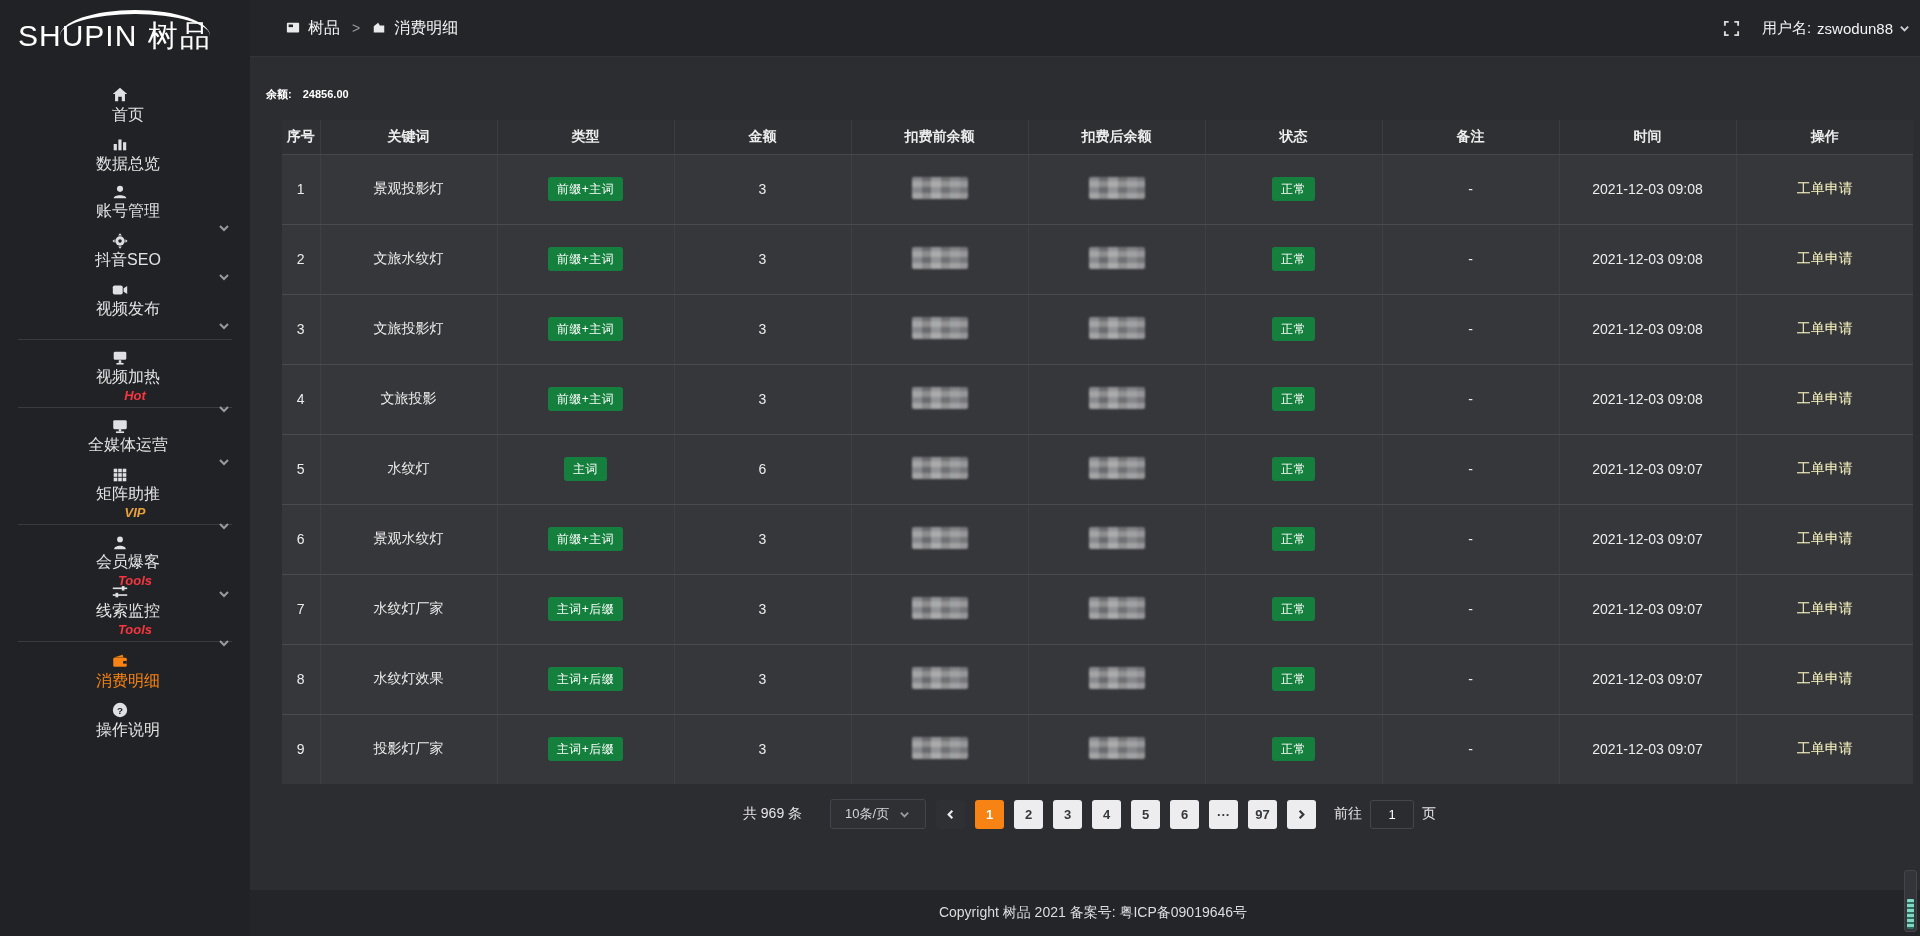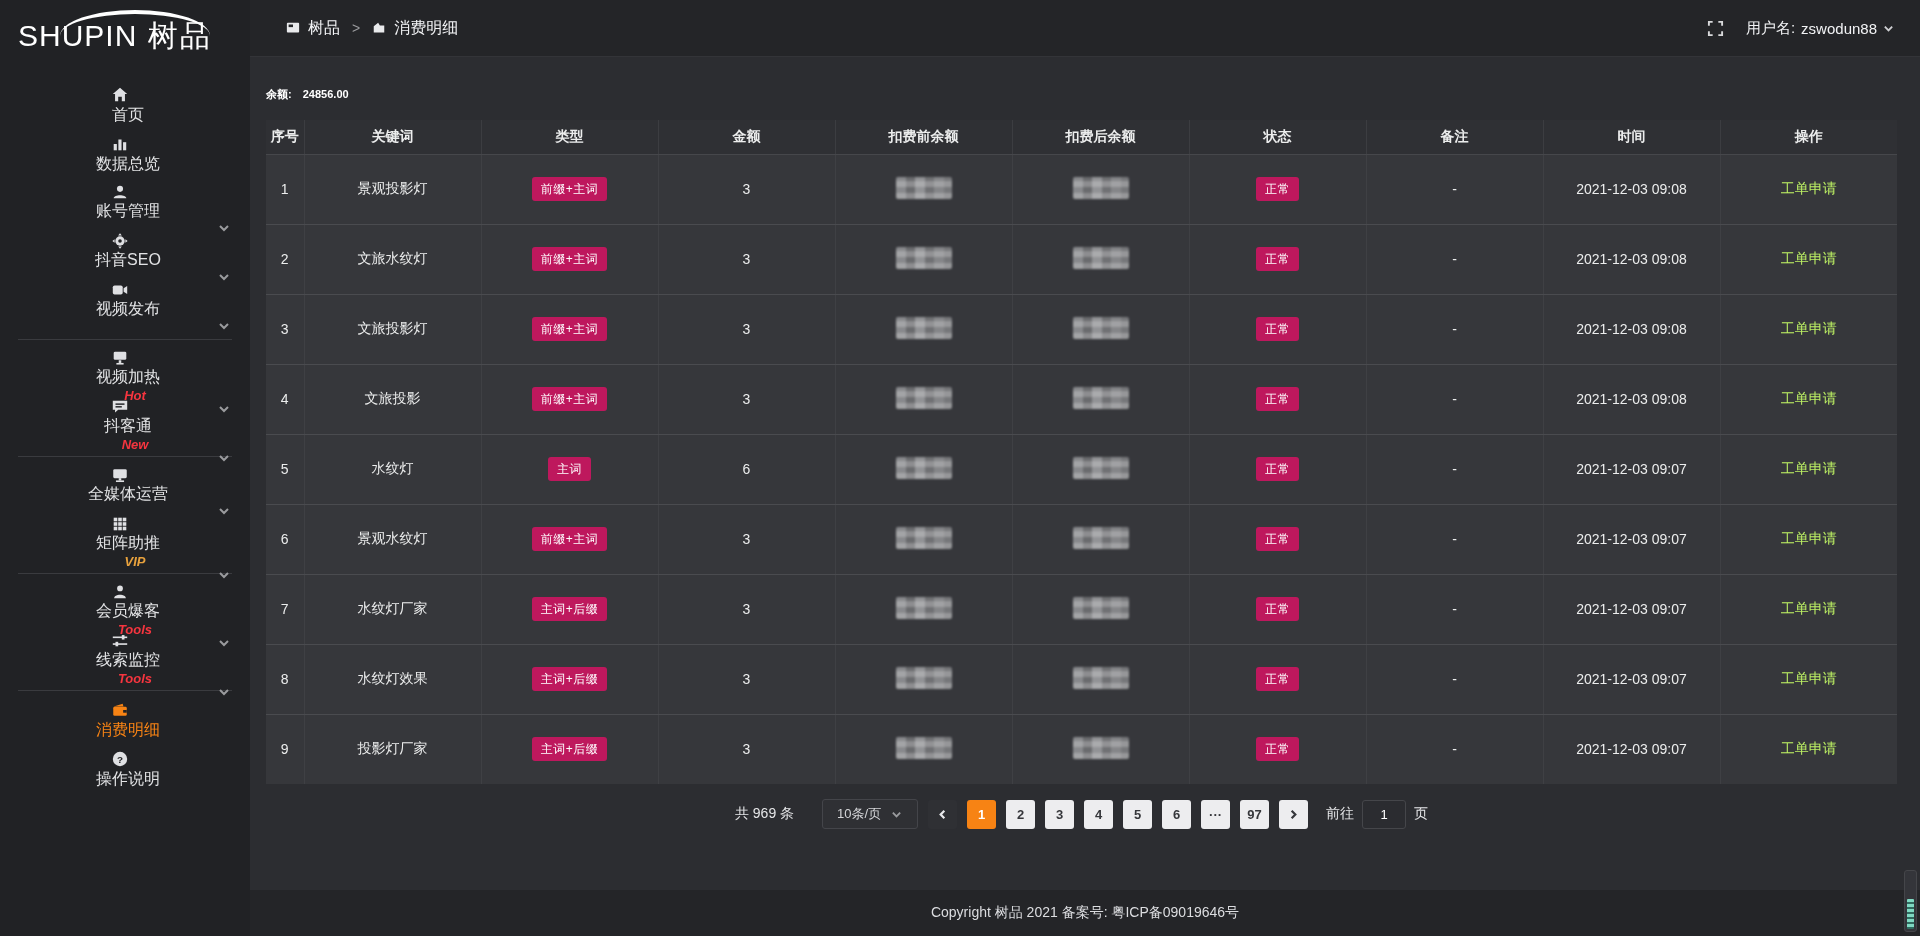--- a/index.html
+++ b/index.html
@@ -42,36 +42,36 @@
   .fs-btn { display:flex; cursor:pointer; }
   .fs-btn svg { width:17px; height:17px; stroke:#d8d9db; fill:none; stroke-width:2; }
   .user-entry { display:flex; align-items:center; gap:6px; font-size:15px; color:#f2f3f5; cursor:pointer; }
   .user-entry svg { width:11px; height:11px; stroke:#cfd0d3; fill:none; stroke-width:2; }
 
   .content { flex:1; background:#2c2d31; padding:0 23px 0 16px; }
   .balance { padding:30px 0 18px 0; font-size:11px; font-weight:bold; color:#fff; }
   .balance .bval { margin-left:8px; }
 
   
-  table.grid { width:1631px; border-collapse:collapse; table-layout:fixed; }
+  table.grid { width:1631px; border-collapse:collapse; table-layout:fixed;margin-left:16px; }
   col.c-idx { width:38px; }
   col.c-std { width:177px; }
   .grid th { height:34px; background:#2f3034; color:#eceded; font-size:14px; font-weight:bold;
     border-right:1px solid #3c3d41; border-bottom:1px solid #46474b; text-align:center; }
   .grid td { height:70px; background:#36373b; color:#eceded; font-size:14px; text-align:center;
     border-right:1px solid #3f4044; border-bottom:1px solid #4a4b4f; }
   .grid th:last-child, .grid td:last-child { border-right:none; }
   .grid tr:last-child td { border-bottom:none; }
-  .tag { display:inline-block; background:#be185d; color:#fff; font-size:12px; line-height:1;
+  .tag { display:inline-block; background:#15803d; color:#fff; font-size:12px; line-height:1;
     padding:6px 9px; border-radius:3px; letter-spacing:.5px; }
   .mosaic { display:inline-block; width:56px; height:22px; border-radius:2px; filter:blur(1.3px); opacity:.92;
     background:
       repeating-linear-gradient(0deg, rgba(255,255,255,.28) 0 6px, rgba(255,255,255,.02) 6px 12px),
       repeating-linear-gradient(90deg,#8e8f92 0 10px,#6c6d70 10px 19px,#98999c 19px 29px,#737477 29px 38px,#8a8b8e 38px 48px,#7a7b7e 48px 56px); }
-  .action-link { color:#bef264; cursor:pointer; text-decoration:none; }
+  .action-link { color:#fef9c3; cursor:pointer; text-decoration:none; }
 
   
   .pager { display:flex; align-items:center; justify-content:center; gap:10px; margin:14px 0 0 0; height:32px;
     font-size:13px; color:#e5e6e8; }
   .pager .total { margin-right:4px; font-size:14px; }
   .size-select { display:flex; align-items:center; gap:10px; background:#2f3034; border:1px solid #44454a;
     border-radius:3px; height:30px; padding:0 10px 0 14px; color:#d4d5d8; cursor:pointer; min-width:96px;margin-left:14px; }
   .size-select svg { width:11px; height:11px; stroke:#9a9b9e; fill:none; stroke-width:2; }
   .pg-btn { min-width:29px; height:29px; display:flex; align-items:center; justify-content:center;
     background:#ededef; color:#36373b; border-radius:3px; font-size:13px; font-weight:bold; cursor:pointer; padding:0 6px; }
@@ -180,36 +180,20 @@
             </svg>
           </span>
           <span>视频加热</span>
           <span class="nav-badge badge-red">Hot</span>
           <span class="nav-arrow">
             <svg viewBox="0 0 12 12">
               <polyline points="2,4 6,8 10,4"></polyline>
             </svg>
           </span>
         </div>
-        <div class="nav-item">
-          <span class="nicon">
-            <svg viewBox="0 0 20 20">
-              <path d="M2 3 H18 V13 H8 L4.5 16 V13 H2 Z"></path>
-              <rect x="5" y="6" width="10" height="1.6" fill="#212225"></rect>
-              <rect x="5" y="9" width="7" height="1.6" fill="#212225"></rect>
-            </svg>
-          </span>
-          <span>抖客通</span>
-          <span class="nav-badge badge-red">New</span>
-          <span class="nav-arrow">
-            <svg viewBox="0 0 12 12">
-              <polyline points="2,4 6,8 10,4"></polyline>
-            </svg>
-          </span>
-        </div>
         <div class="nav-divider"></div>
         <div class="nav-item">
           <span class="nicon">
             <svg viewBox="0 0 20 20">
               <rect x="2.5" y="3.5" width="15" height="10" rx="1.5"></rect>
               <rect x="8.6" y="13.5" width="2.8" height="2.6"></rect>
               <rect x="5.5" y="16" width="9" height="1.8"></rect>
             </svg>
           </span>
           <span>全媒体运营</span>

